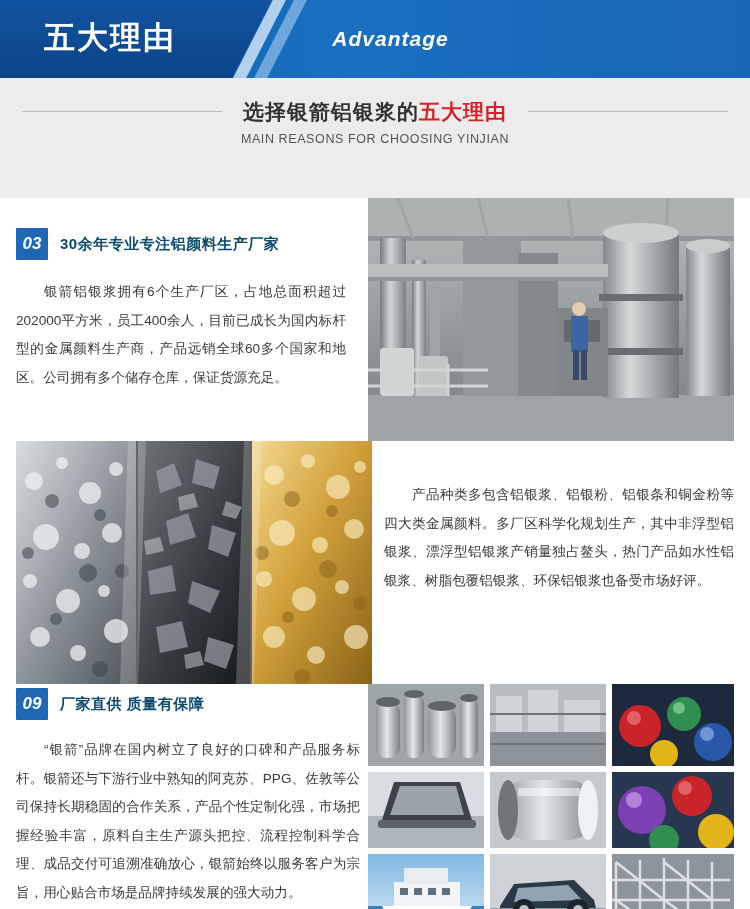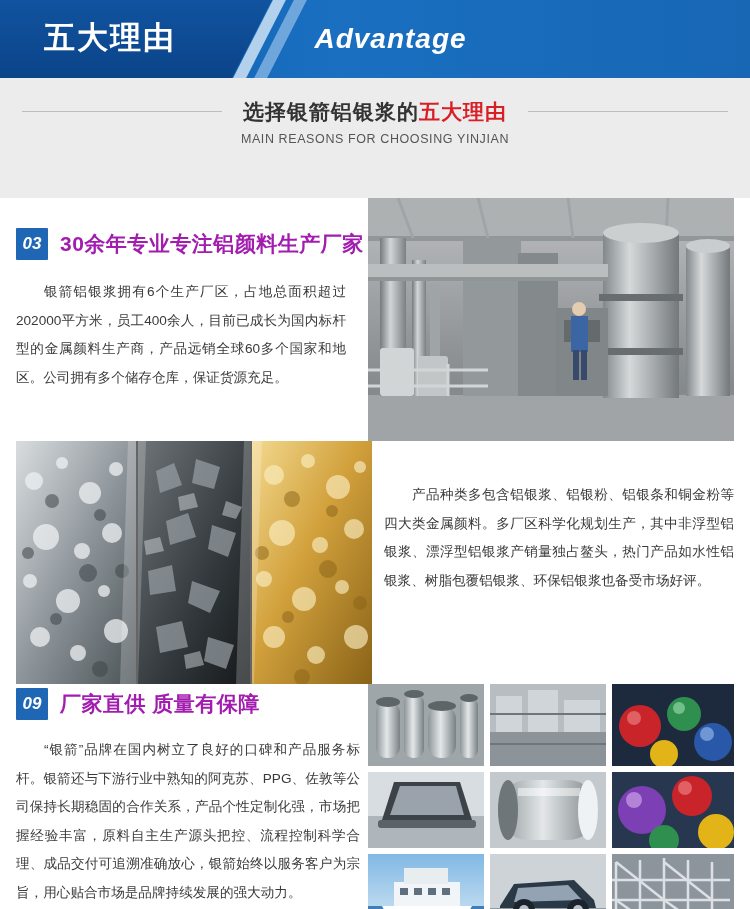--- a/index.html
+++ b/index.html
@@ -66,21 +66,21 @@
   .slash.s2 { left: 274px; background: #7fb0e0; width: 13px;}
   .header-en {
     position: absolute;
     left: 0;
     top: 0;
     width: 750px;
     height: 78px;
     line-height: 78px;
     text-align: center;
     color: #ffffff;
-    font-size: 28px;
+    font-size: 21px;
     font-weight: bold;
     font-style: italic;
     letter-spacing: 1px;
     z-index: 1;
     padding-left: 31px;
     box-sizing: border-box;
   }
 
   
   .subband {
@@ -140,23 +140,23 @@
     text-align: center;
     background: #1f66b5;
     color: #ffffff;
     font-size: 17px;
     font-weight: bold;
     font-style: italic;
     vertical-align: middle;
     border-radius: 1px;
   }
   .blk-title {
-    font-size: 21px;
+    font-size: 15px;
     font-weight: bold;
-    color: #a21caf;
+    color: #0c4a6e;
     letter-spacing: .5px;
     vertical-align: middle;
     margin-left: 12px;
   }
   .blk-head {
     white-space: nowrap;
   }
   .blk-head.right {
     text-align: right;
   }

